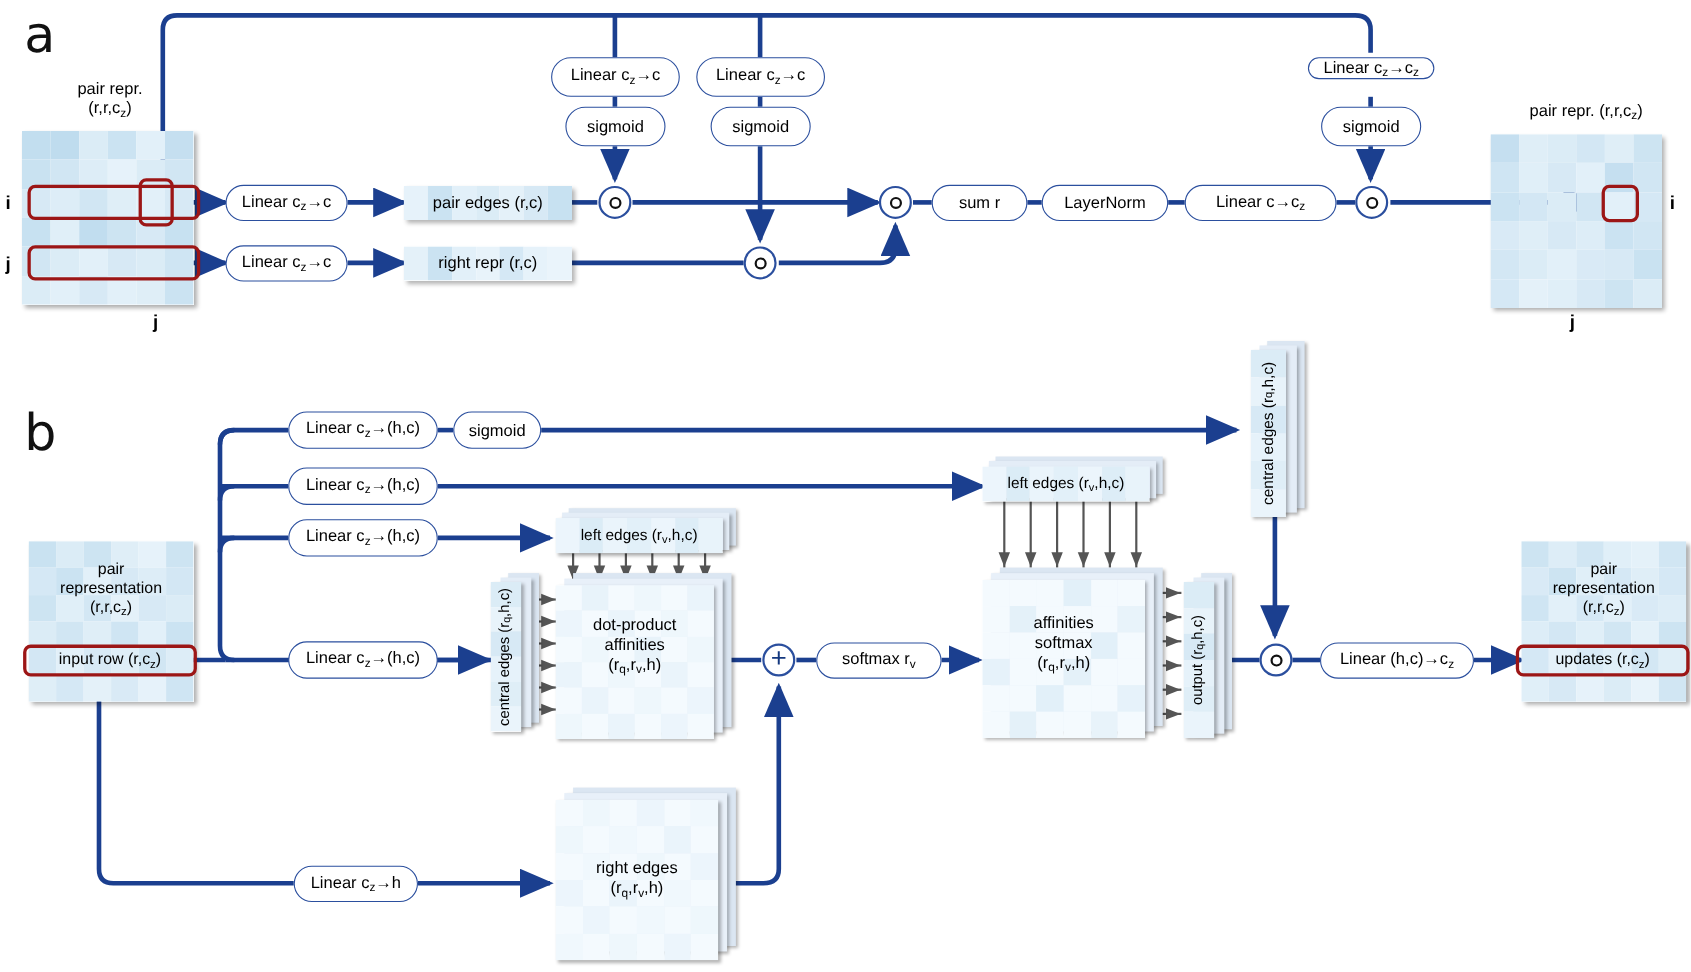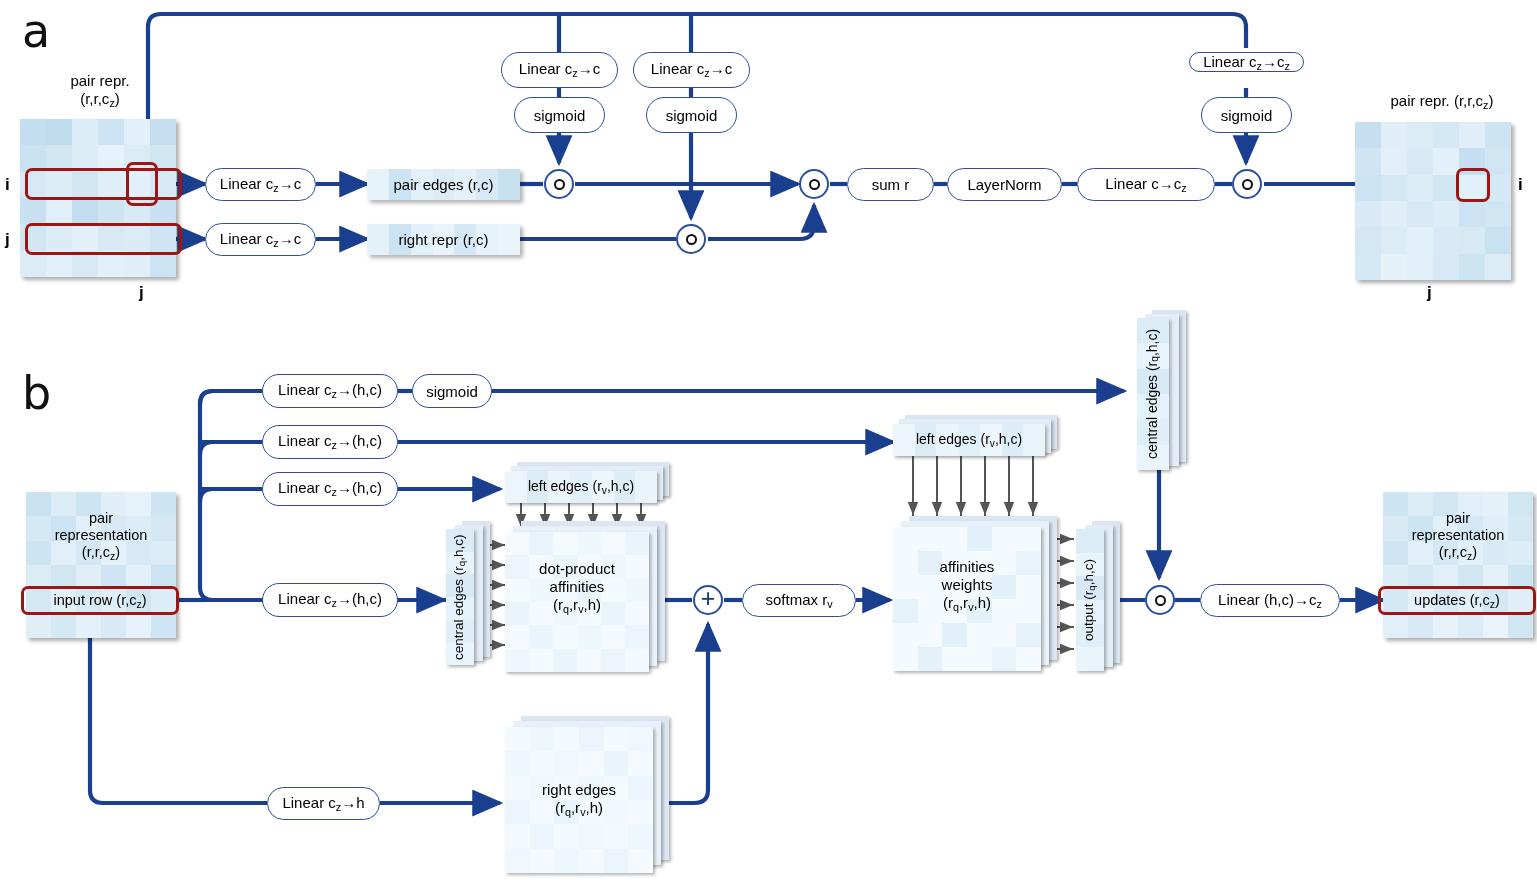--- a/index.html
+++ b/index.html
@@ -633,21 +633,21 @@
           <i style="background: rgb(228, 241, 249);"></i>
           <i style="background: rgb(244, 250, 254);"></i>
           <i style="background: rgb(244, 250, 254);"></i>
           <i style="background: rgb(232, 243, 250);"></i>
           <i style="background: rgb(244, 250, 254);"></i>
         </div>
     </div>
   </div>
   <div class="cap" style="left:893px;top:558px;width:148px;">
     <div>affinities</div>
-    <div>weights</div>
+    <div>softmax</div>
     <div>(r<sub>q</sub>,r<sub>v</sub>,h)</div>
   </div>
 
   <div class="stackwrap" style="left:1074px;top:521px;width:50px;height:152px;">
     <div class="card" style="left:18px;top:0;width:28px;height:142px;background:#dbe6f2;"></div>
     <div class="card" style="left:11px;top:4px;width:28px;height:142px;background:#e4edf7;"></div>
     <div class="card" id="outStack" style="left:2px;top:8px;width:28px;height:142px;">
       <div class="cells" style="position:absolute;inset:0;display:flex;flex-direction:column;">
           <i style="background: rgb(219, 236, 246); flex: 1 1 auto; width: 100%;"></i>
           <i style="background: rgb(232, 243, 250); flex: 1 1 auto; width: 100%;"></i>

